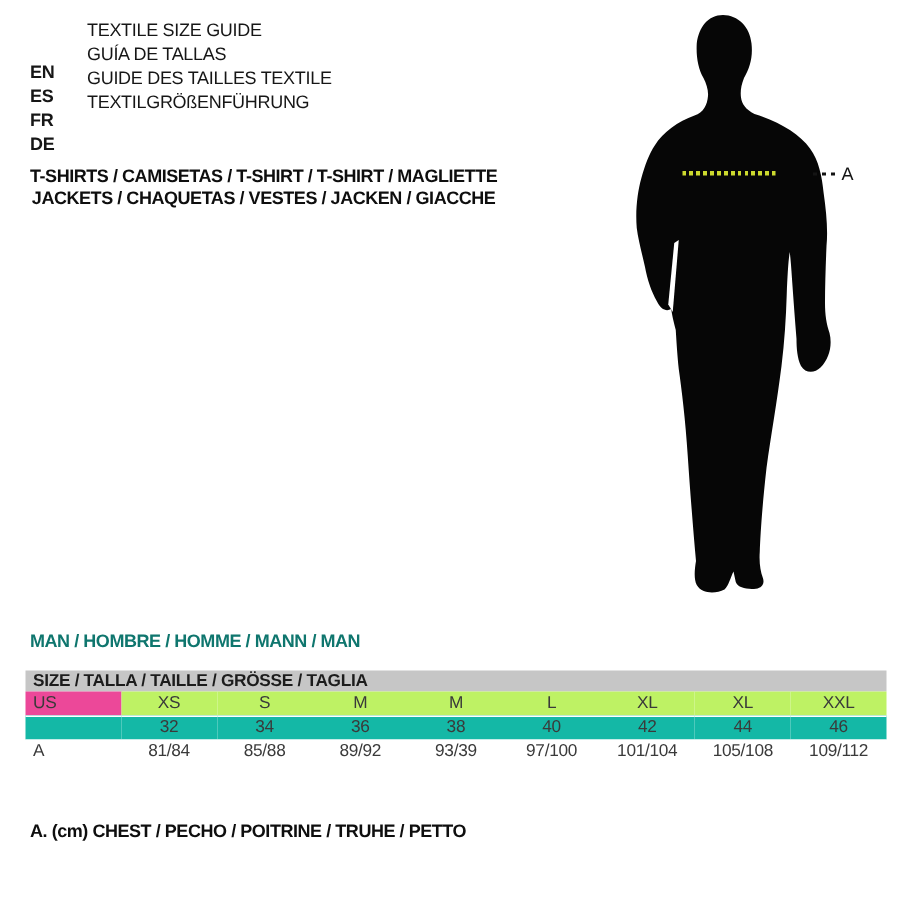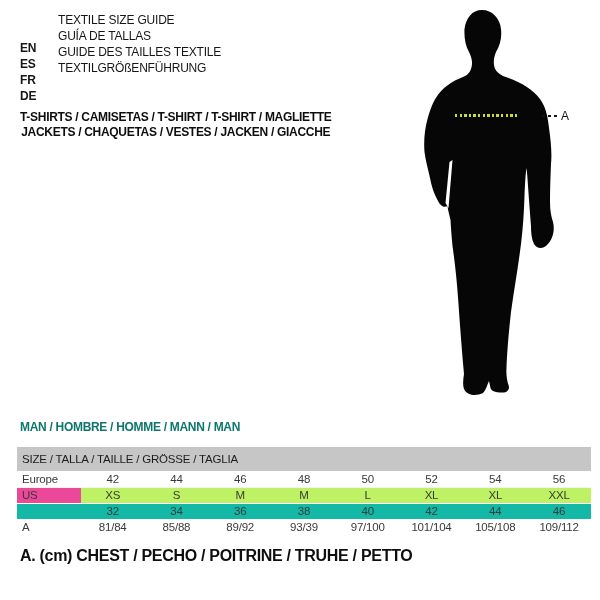--- a/index.html
+++ b/index.html
@@ -30,32 +30,32 @@
   .measure-label { position:absolute; left:561px; top:109px; font-size:12px;
                   line-height:14px; color:#141414; }
 
   
   .section-title { position:absolute; left:20px; top:420px; font-size:12px;
                   font-weight:bold; letter-spacing:-0.3px; color:#0f766e; white-space:nowrap; }
 
   
   .size-table { position:absolute; left:17px; top:447px; width:574px;
                 border-collapse:collapse; table-layout:fixed; }
-  .size-table th { background:#c6c6c6; height:24px; font-size:11.5px; font-weight:normal;
+  .size-table th { background:#c6c6c6; height:14px; font-size:11.5px; font-weight:bold;
                    text-align:left; padding:0 0 0 5px; color:#1c1c1c; letter-spacing:-0.2px; }
   .size-table td { height:16px; font-size:11.5px; color:#3a3a3a; text-align:center;
                    padding:0; letter-spacing:-0.2px; border-bottom:1px solid #f2f2f2; }
   .size-table td.row-label { text-align:left; padding-left:5px; width:65px; }
   tr.shade-data td { background:#bef264; border-bottom:1px solid #ffffff; }
   tr.shade-data td.row-label { background:#ec4899;margin-left:37px; }
   tr.shade-full td { background:#14b8a6; border-bottom:1px solid #ffffff; }
   tr.row-last td { border-bottom:none; }
 
   
-  .footnote { position:absolute; left:20px; top:547px; font-size:16px; font-weight:bold;
+  .footnote { position:absolute; left:20px; top:547px; font-size:12px; font-weight:bold;
               letter-spacing:-0.3px; color:#0e0e0e; white-space:nowrap; }
 </style>
 </head>
 <body>
 
 <div class="canvas">
 
   <div class="lang-list">
     <div class="lang-row">
       <span class="lang-code">EN</span>
@@ -134,31 +134,20 @@
 
   <div class="section-title">MAN / HOMBRE / HOMME / MANN / MAN</div>
 
   <table class="size-table">
     <thead>
       <tr>
         <th colspan="9">SIZE / TALLA / TAILLE / GRÖSSE / TAGLIA</th>
       </tr>
     </thead>
     <tbody>
-      <tr>
-        <td class="row-label">Europe</td>
-        <td>42</td>
-        <td>44</td>
-        <td>46</td>
-        <td>48</td>
-        <td>50</td>
-        <td>52</td>
-        <td>54</td>
-        <td>56</td>
-      </tr>
       <tr class="shade-data">
         <td class="row-label">US</td>
         <td>XS</td>
         <td>S</td>
         <td>M</td>
         <td>M</td>
         <td>L</td>
         <td>XL</td>
         <td>XL</td>
         <td>XXL</td>

